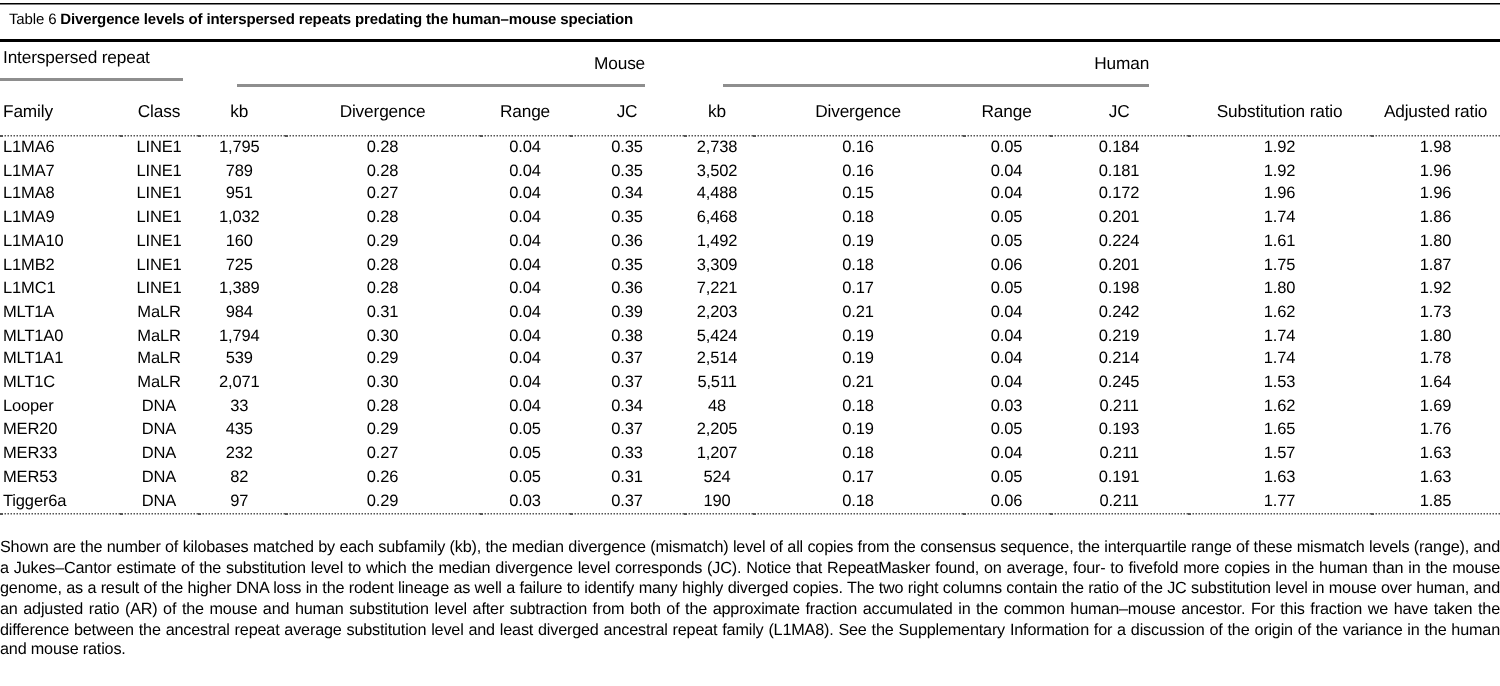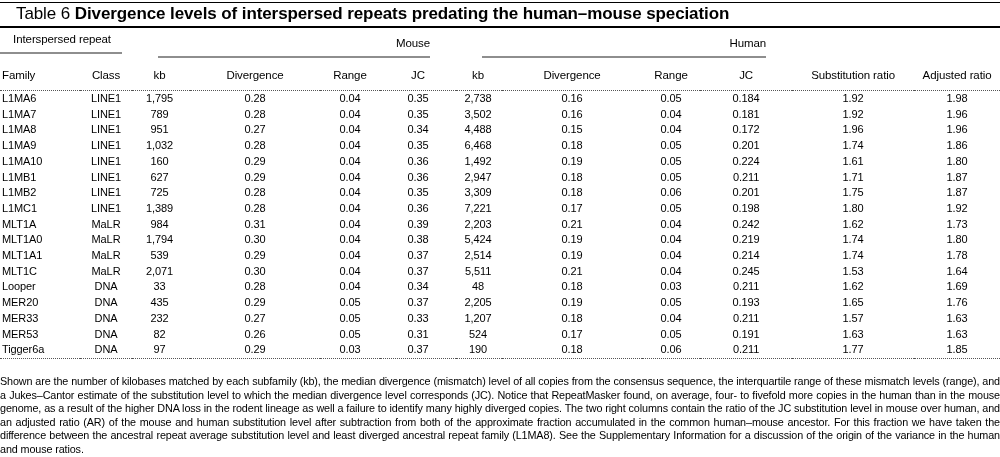--- a/index.html
+++ b/index.html
@@ -7,41 +7,41 @@
     width: 1000px;
     height: 457px;
     box-sizing: border-box;
     font-family: "Liberation Sans", sans-serif;
     color: #000;
     background: #fff;
     overflow: hidden;
   }
   .topline { border-top: 1px solid #000; margin-top: 2px; }
   .title-row {
-    font-size: 17px;
+    font-size: 10px;
     line-height: 14px;
-    padding: 4px 2px 5px 16px;
+    padding: 4px 2px 5px 6px;
     letter-spacing: -0.1px;
     white-space: nowrap;
   }
   .title-row .table-label { font-weight: normal; }
   .title-row .table-title { font-weight: bold; }
   .thickline { border-top: 2px solid #000; }
 
   table.divtable {
     width: 1000px;
     table-layout: fixed;
     border-collapse: collapse;
     font-size: 11px;
     letter-spacing: -0.1px;
   }
   
   tr.groups th { padding: 5px 0 0 0; font-weight: normal; font-size: 11.5px; vertical-align: top; }
   .gcell { padding-bottom: 7px; border-bottom: 2px solid #8e8e8e; line-height: 12px; }
-  .gcell.g-left { text-align: center; margin-right: 10px; padding-left: 2px; }
+  .gcell.g-left { text-align: left; margin-right: 10px; padding-left: 2px; }
   .gcell.g-center { text-align: right; margin: 4px 26px; }
   tr.groups th.noline { border: none; }
 
   
   tr.cols th {
     font-weight: normal;
     font-size: 11.5px;
     padding: 7px 0 9px 0;
     line-height: 12px;
   }
@@ -192,34 +192,20 @@
           <td class="al-center">0.04</td>
           <td class="al-center">0.36</td>
           <td class="al-right col-kbh">1,492</td>
           <td class="al-center">0.19</td>
           <td class="al-center">0.05</td>
           <td class="al-center">0.224</td>
           <td class="al-center">1.61</td>
           <td class="al-center">1.80</td>
         </tr>
         <tr>
-          <td class="al-left">L1MB1</td>
-          <td class="al-center">LINE1</td>
-          <td class="al-right col-kbm">627</td>
-          <td class="al-center">0.29</td>
-          <td class="al-center">0.04</td>
-          <td class="al-center">0.36</td>
-          <td class="al-right col-kbh">2,947</td>
-          <td class="al-center">0.18</td>
-          <td class="al-center">0.05</td>
-          <td class="al-center">0.211</td>
-          <td class="al-center">1.71</td>
-          <td class="al-center">1.87</td>
-        </tr>
-        <tr>
           <td class="al-left">L1MB2</td>
           <td class="al-center">LINE1</td>
           <td class="al-right col-kbm">725</td>
           <td class="al-center">0.28</td>
           <td class="al-center">0.04</td>
           <td class="al-center">0.35</td>
           <td class="al-right col-kbh">3,309</td>
           <td class="al-center">0.18</td>
           <td class="al-center">0.06</td>
           <td class="al-center">0.201</td>

